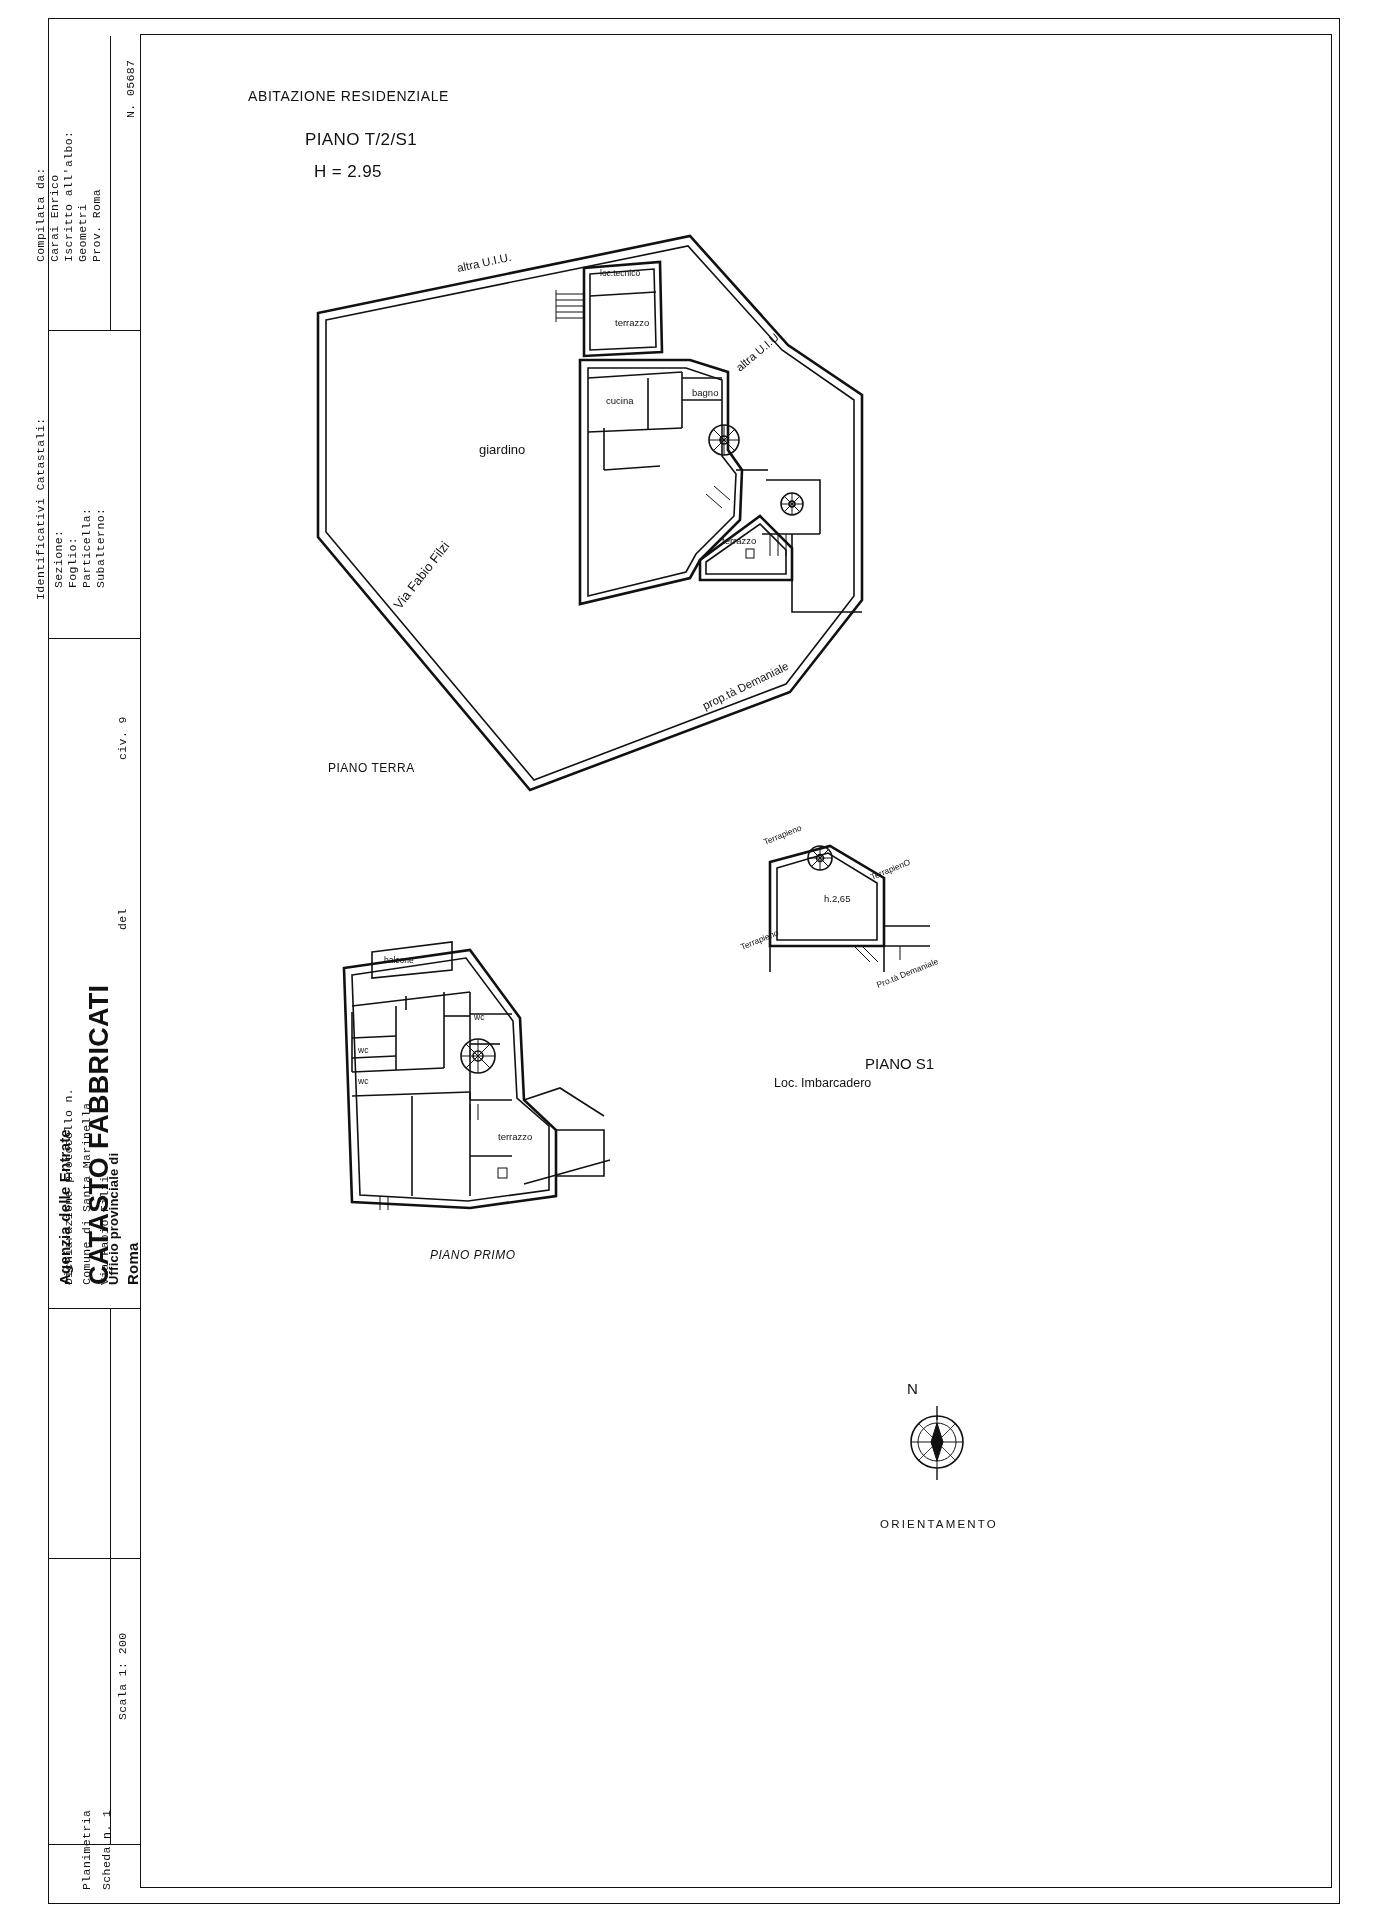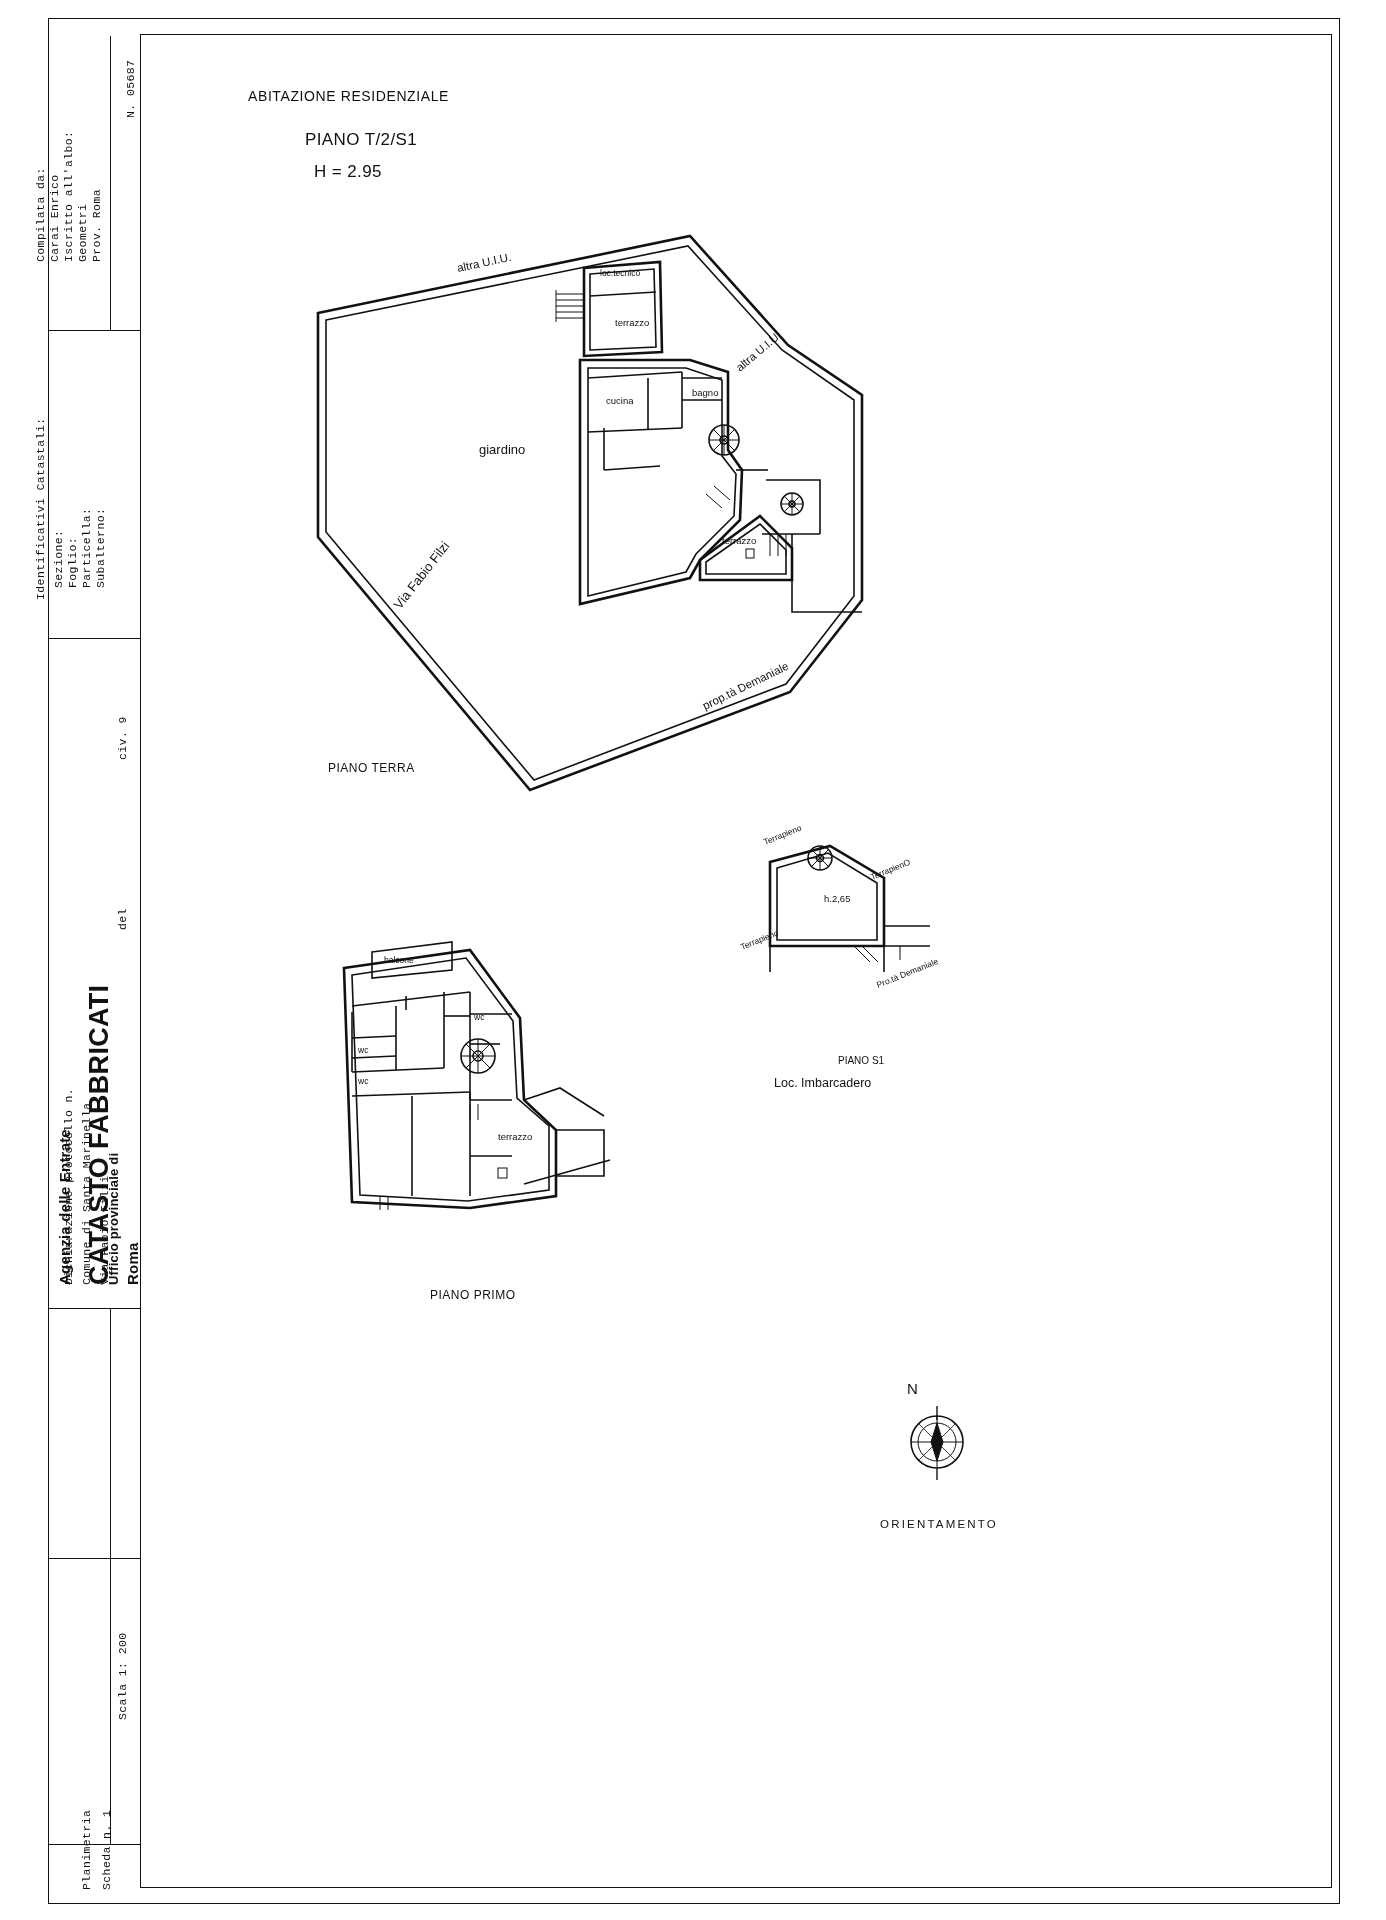--- a/index.html
+++ b/index.html
@@ -38,21 +38,21 @@
   .lbl{font-family:"Liberation Sans", sans-serif;font-size:8.5px;fill:#111;}
   .lbl9{font-family:"Liberation Sans", sans-serif;font-size:9.5px;fill:#111;}
   .lbl11{font-family:"Liberation Sans", sans-serif;font-size:11.5px;fill:#111;}
   .lbl13{font-family:"Liberation Sans", sans-serif;font-size:13px;fill:#111;}
 
   
   .compass{position:absolute;left:895px;top:1380px;width:120px;height:130px;}
   .compass .n{position:absolute;left:12px;top:0;font-size:15px;}
   .orient{position:absolute;left:880px;top:1518px;font-size:11.5px;letter-spacing:2.2px;}
 
-  .s1-cap1{position:absolute;left:838px;top:1055px;font-size:10px;}
+  .s1-cap1{position:absolute;left:865px;top:1055px;font-size:15px;}
   .s1-cap2{position:absolute;left:774px;top:1076px;font-size:12.5px;}
 </style>
 </head>
 <body>
 
 <div id="page">
 
   <div class="frame-outer"></div>
   <div class="frame-inner"></div>
 
@@ -107,21 +107,21 @@
   <div class="rot" style="left:116px;top:1720px;">Scala 1: 200</div>
 
   <div class="rot" style="left:80px;top:1890px;">Planimetria</div>
   <div class="rot" style="left:100px;top:1890px;">Scheda n. 1</div>
 
   <div class="t-main">ABITAZIONE RESIDENZIALE</div>
   <div class="t-sub">PIANO T/2/S1</div>
   <div class="t-h">H = 2.95</div>
 
   <div class="floor-label" style="left:328px;top:761px;">PIANO TERRA</div>
-  <div class="floor-label" style="left:430px;top:1288px;">PIANO PRIMO</div>
+  <div class="floor-label" style="left:430px;top:1248px;font-style:italic;">PIANO PRIMO</div>
   <div class="s1-cap1">PIANO S1</div>
   <div class="s1-cap2">Loc. Imbarcadero</div>
 
   <svg class="plan" viewBox="0 0 1386 1920">
 
     <g>
       <path class="st-th" d="M318,313 L690,236 L788,345 L862,395 L862,600 L790,692 L530,790 L318,537 Z"></path>
       <path class="st" d="M326,320 L688,246 L782,350 L854,400 L854,596 L786,684 L534,780 L326,532 Z"></path>
     </g>
 

